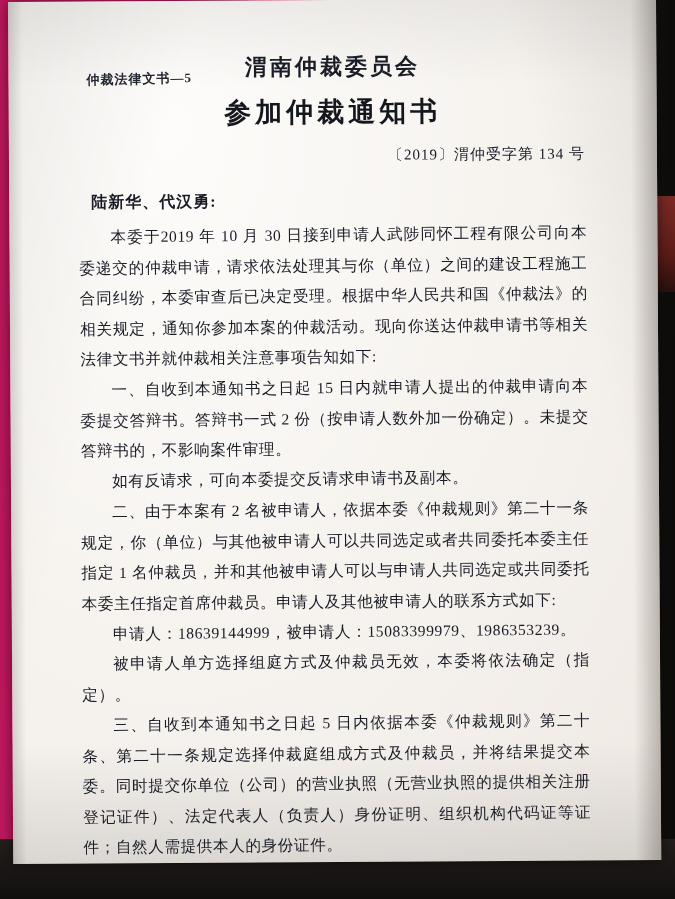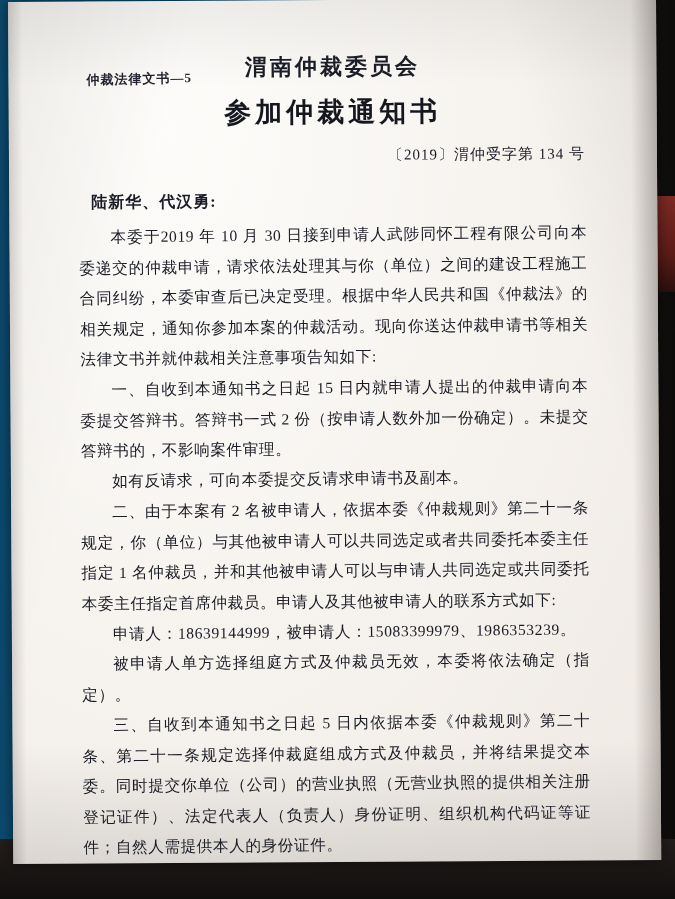--- a/index.html
+++ b/index.html
@@ -11,21 +11,21 @@
     height: 899px;
     overflow: hidden;
     background: #1d1b1a;
     font-family: "Liberation Serif", serif;
   }
 
   #page {
     position: relative;
     width: 675px;
     height: 899px;
-    background: #0c4a6e;
+    background: #be185d;
   }
 
   
   .desk-right {
     position: absolute;
     top: 0;
     right: 0;
     width: 60px;
     height: 899px;
     background: linear-gradient(to right, #2a2523 0%, #151312 40%, #0d0c0b 100%);

